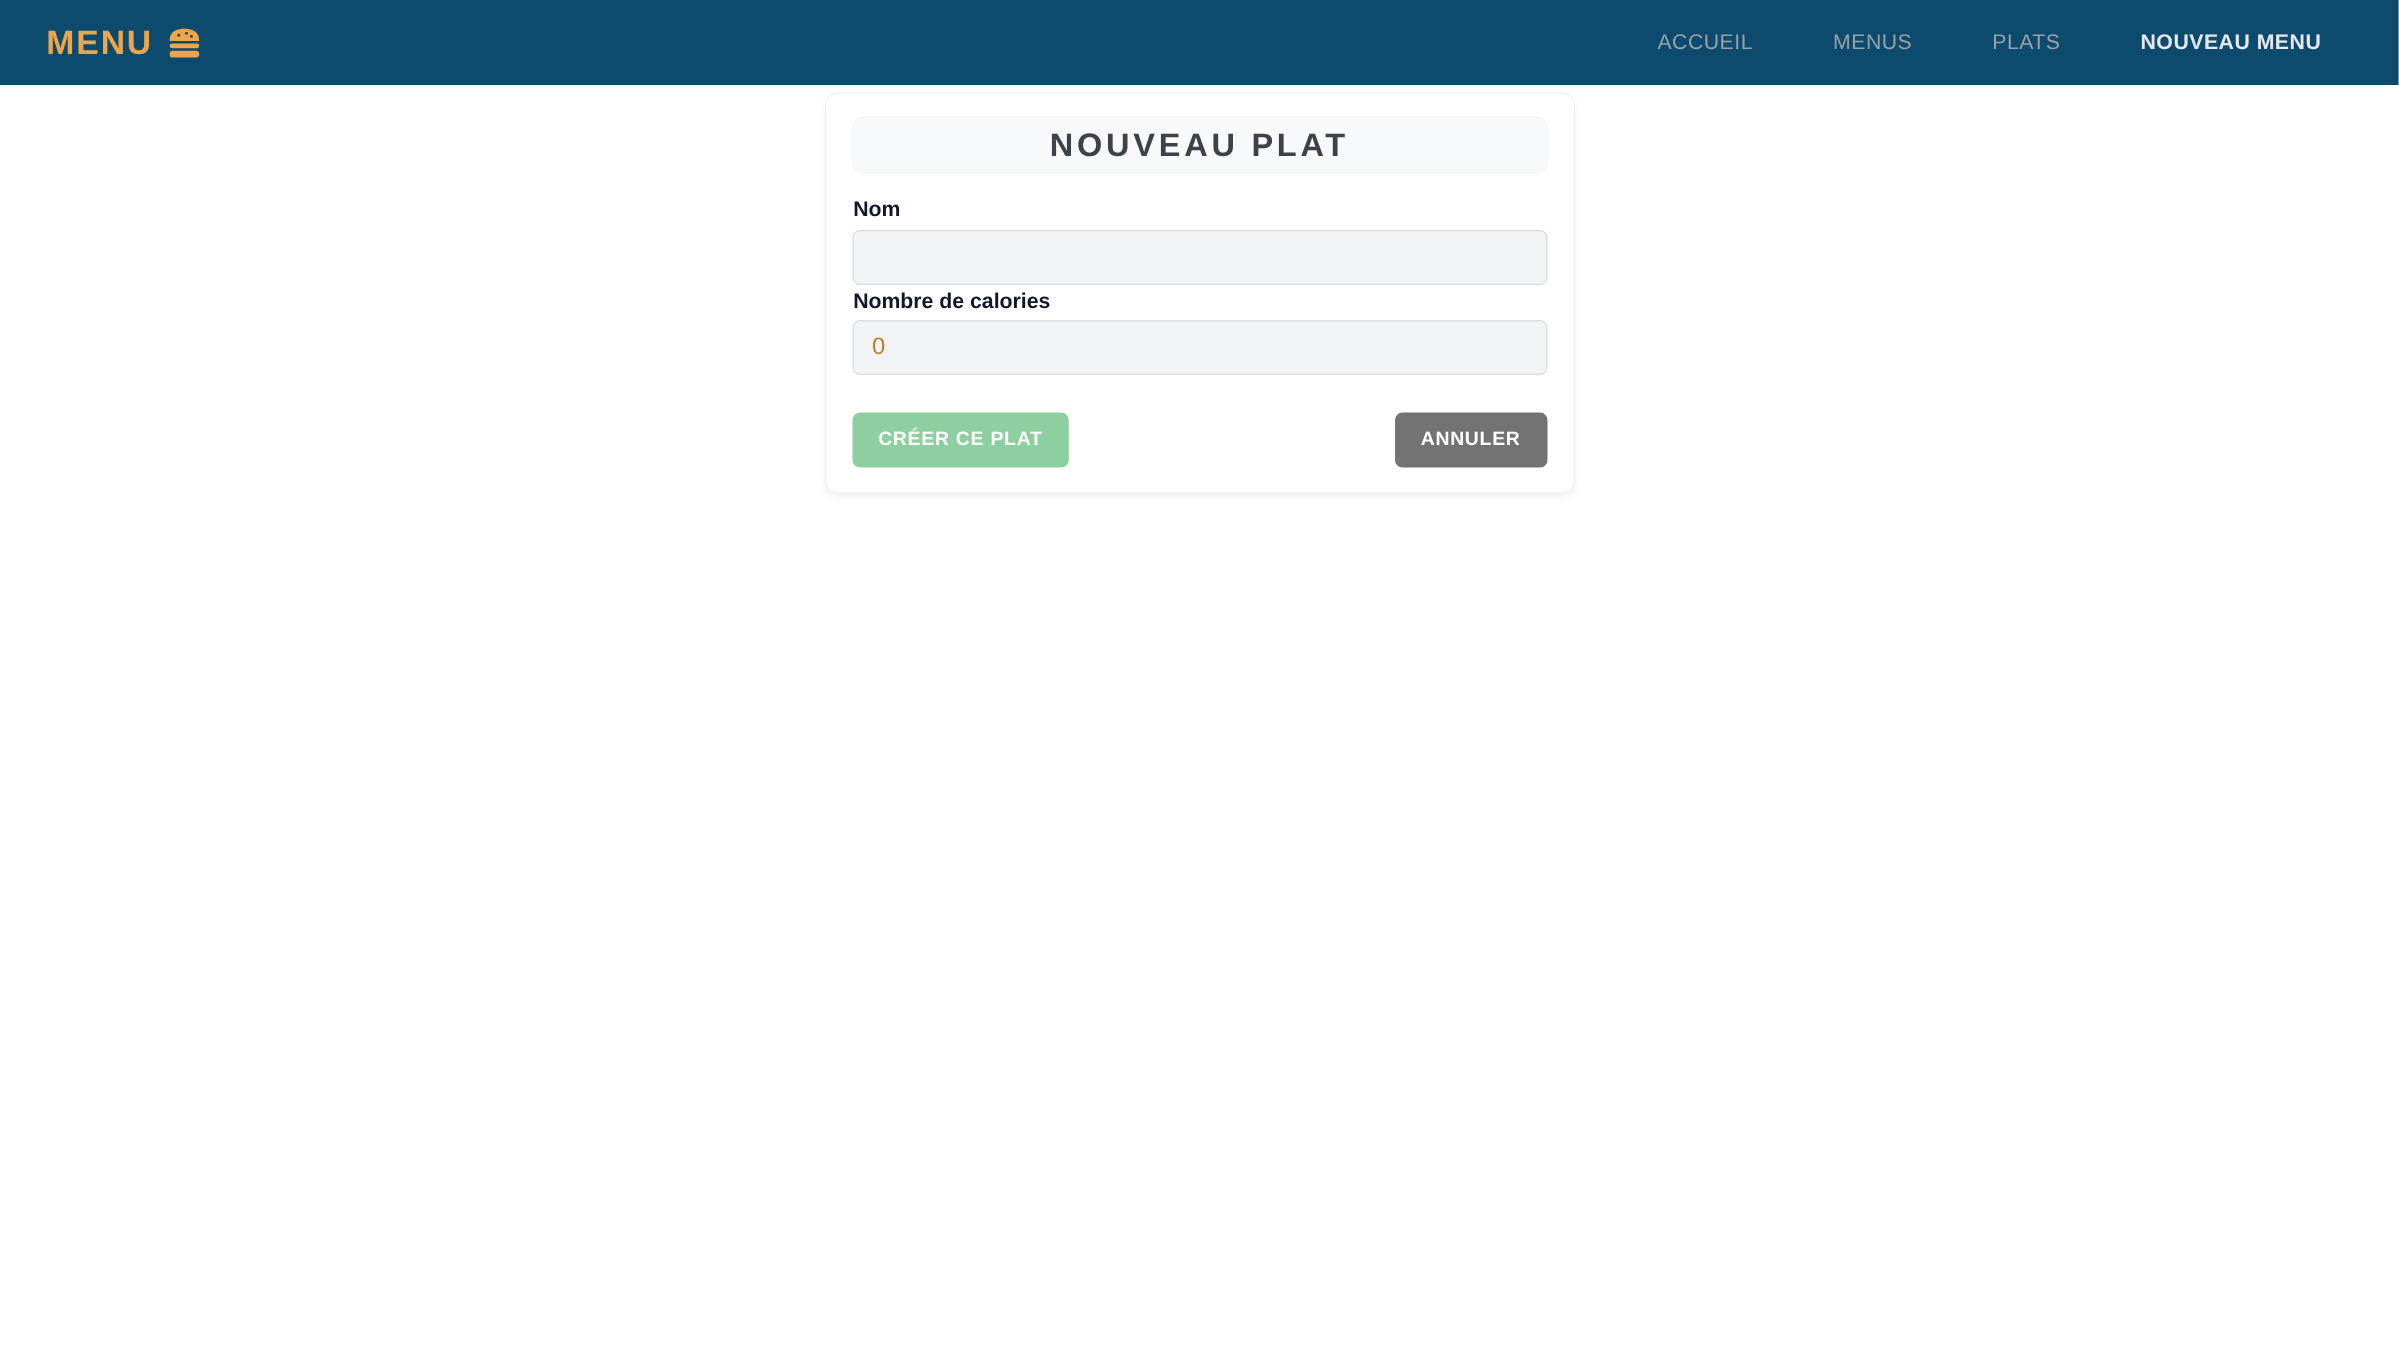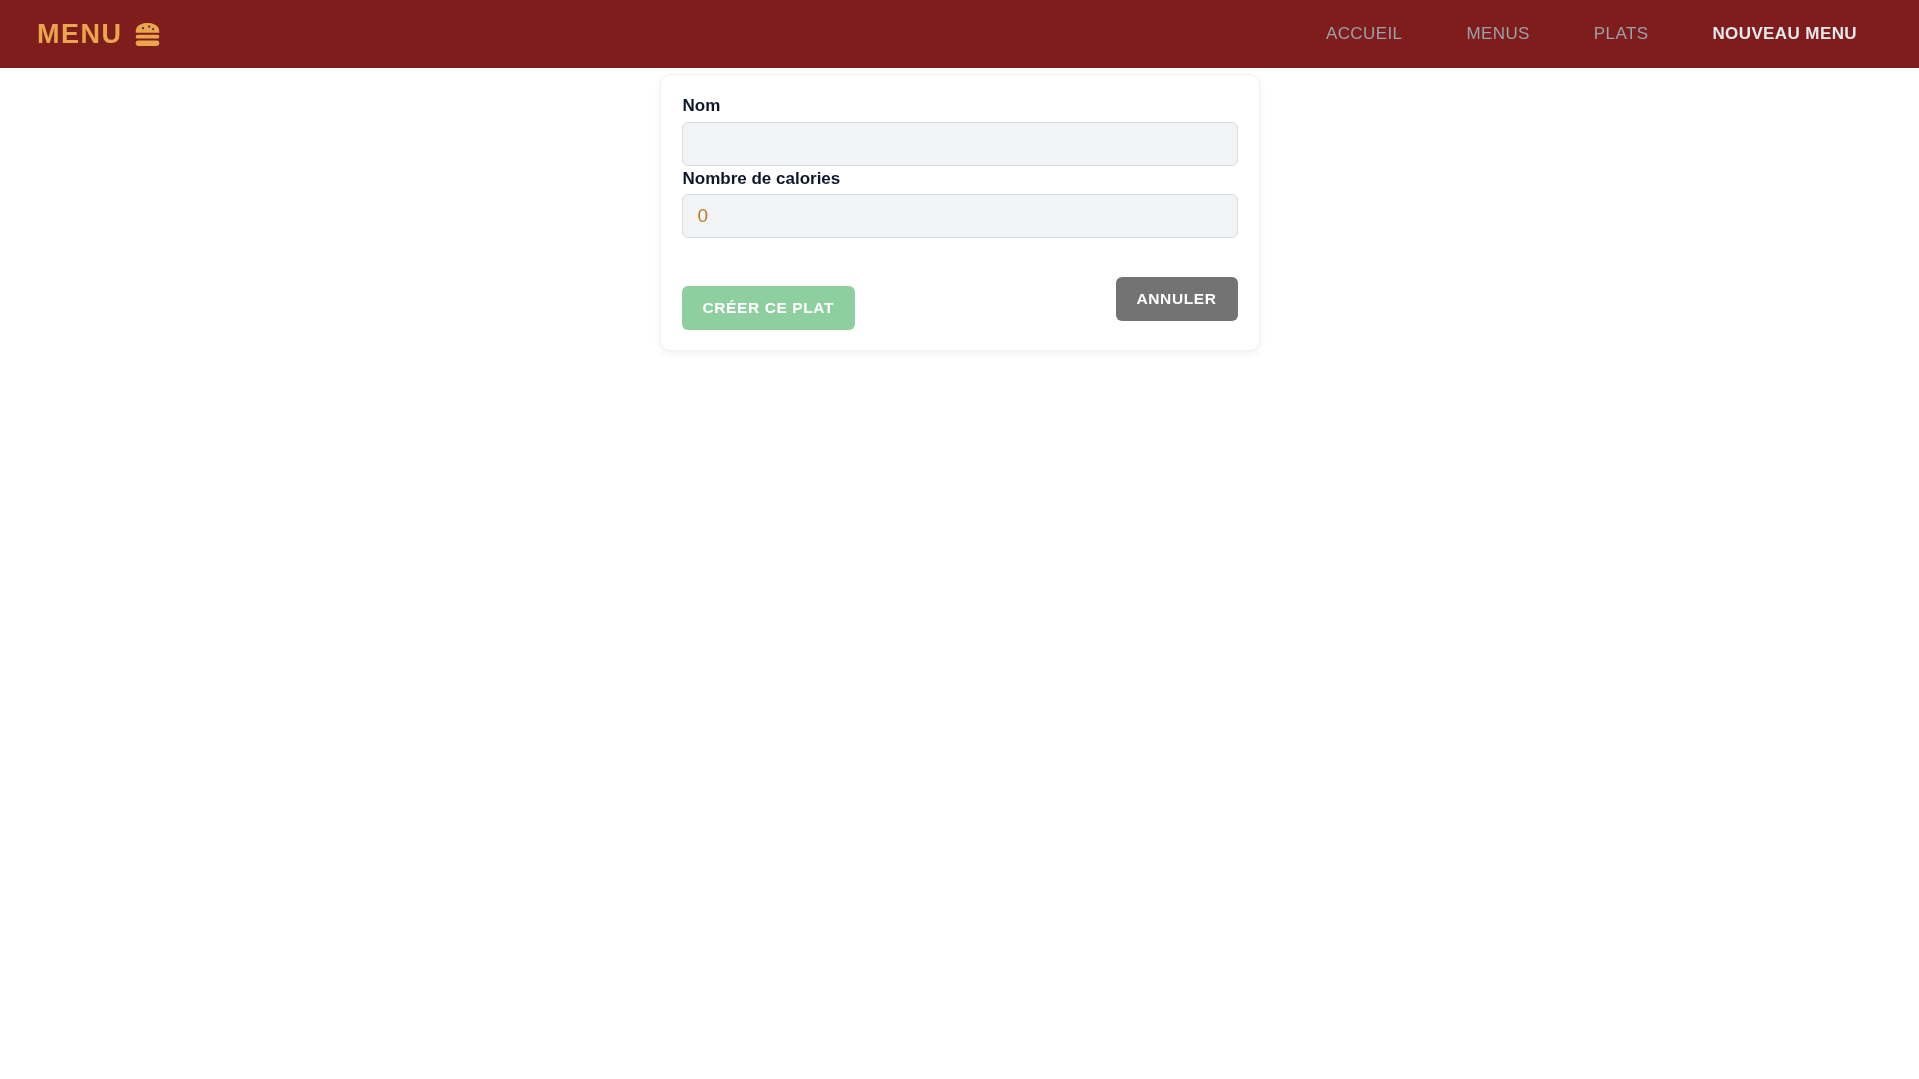--- a/index.html
+++ b/index.html
@@ -9,21 +9,21 @@
     background: #ffffff;
     font-family: "Liberation Sans", sans-serif;
     width: 1919px;
     height: 1079px;
     overflow: hidden;
   }
 
   
   .navbar {
     height: 68px;
-    background: #7f1d1d;
+    background: #0c4a6e;
     display: flex;
     align-items: center;
     justify-content: space-between;
     padding: 0 30px 0 37px;
   }
   .brand {
     display: flex;
     align-items: center;
     gap: 11px;
     color: #eba54d;
@@ -112,21 +112,21 @@
     border-radius: 6px;
     height: 44px;
     padding: 0 21px;
     font-family: "Liberation Sans", sans-serif;
     font-size: 15.5px;
     font-weight: 700;
     letter-spacing: 0.6px;
     color: #ffffff;
     cursor: pointer;
   }
-  .btn-submit { background: #8ecf9f; margin-top: 18px; }
+  .btn-submit { background: #8ecf9f; }
   .btn-cancel { background: #737373; }
 </style>
 </head>
 <body>
 
 <nav class="navbar">
   <a class="brand">
     <span>MENU</span>
     <span class="brand-icon">
       <svg width="27" height="25" viewBox="0 0 24 22" aria-hidden="true">
@@ -150,20 +150,21 @@
         <a class="nav-link">PLATS</a>
       </li>
     <li>
         <a class="nav-link active">NOUVEAU MENU</a>
       </li>
   </ul>
 </nav>
 
 <main>
   <section class="card">
+    <div class="card-title">NOUVEAU PLAT</div>
 
     <div>
       <div class="form-label">Nom</div>
       <input class="form-input" type="text" value="" style="">
     </div>
 
 
     <div>
       <div class="form-label">Nombre de calories</div>
       <input class="form-input orange-value" type="text" value="0" style="">

